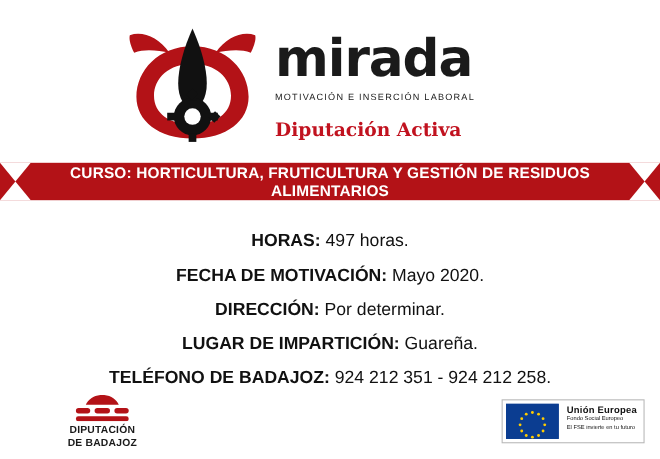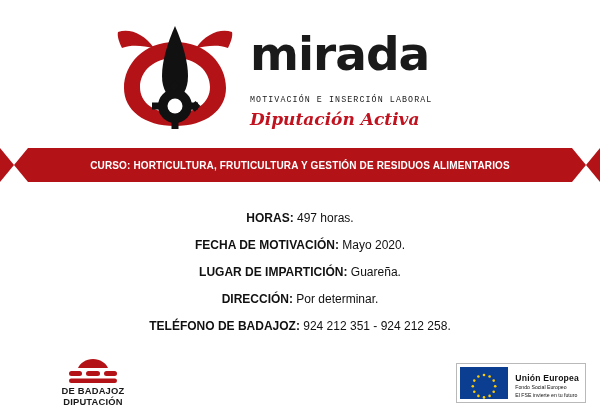--- a/index.html
+++ b/index.html
@@ -47,45 +47,44 @@
     font-weight: bold;
     letter-spacing: -1px;
     color: #1a1a1a;
     line-height: 0.95;
     font-family: "DejaVu Sans", sans-serif;
   }
   .mirada-sub {
     font-size: 8.3px;
     color: #1a1a1a;
     letter-spacing: 1.1px;
-    margin-top: 18px;
-    font-family: Liberation Mono, monospace;
+    margin-top: 6px;
+    font-family: Liberation Sans, sans-serif;
   }
   .mirada-script {
-    margin-top: 5px;
+    margin-top: 16px;
     font-size: 17px;
     color: #c1121f;
-    font-style: italic;
     font-family: "DejaVu Serif", serif;
     font-weight: bold;
   }
 
   
   .banner {
     position: relative;
     height: 34px;
     background: #b31217;
     color: #ffffff;
     display: flex;
     align-items: center;
     justify-content: center;
     text-align: center;
   }
   .banner-text {
-    font-size: 10px;
+    font-size: 14px;
     font-weight: bold;
     letter-spacing: 0.15px;
     padding: 0 50px;
   }
   .banner-notch-left,
   .banner-notch-right {
     position: absolute;
     top: 0;
     width: 0;
     height: 0;
@@ -102,21 +101,21 @@
     border-left: 14px solid transparent;
     border-right: 14px solid transparent;
   }
 
   
   .details {
     padding-top: 22px;
   }
   .detail-row {
     text-align: center;
-    font-size: 12px;
+    font-size: 16px;
     color: #111111;
     line-height: 1.0;
     padding: 7.5px 20px;
   }
   .detail-label {
     font-weight: bold;
   }
   .detail-value {
     font-weight: normal;
   }
@@ -148,21 +147,21 @@
     color: #1a1a1a;
     line-height: 1.1;
     letter-spacing: 0.2px;
   }
 
   .footer-right {
     position: absolute;
     right: 14px;
     bottom: 14px;
     display: flex;
-    align-items: flex-end;
+    align-items: flex-start;
     border: 1px solid #b9b9b9;
     padding: 3px 6px 3px 3px;
     background: #ffffff;
   }
   .eu-flag {
     width: 48px;
     height: 32px;
     background: #0b3d91;
     position: relative;
     margin-right: 7px;
@@ -235,27 +234,27 @@
     <span class="detail-value">497 horas.</span>
   </div>
 
 
   <div class="detail-row">
     <span class="detail-label">FECHA DE MOTIVACIÓN:</span>
     <span class="detail-value">Mayo 2020.</span>
   </div>
 
   <div class="detail-row">
+    <span class="detail-label">DIRECCIÓN:</span>
+    <span class="detail-value">Por determinar.</span>
+  </div>
+
+  <div class="detail-row">
     <span class="detail-label">LUGAR DE IMPARTICIÓN:</span>
     <span class="detail-value">Guareña.</span>
-  </div>
-
-  <div class="detail-row">
-    <span class="detail-label">DIRECCIÓN:</span>
-    <span class="detail-value">Por determinar.</span>
   </div>
 
 
   <div class="detail-row">
     <span class="detail-label">TELÉFONO DE BADAJOZ:</span>
     <span class="detail-value">924 212 351 - 924 212 258.</span>
   </div>
 
 </div>
 
@@ -264,22 +263,22 @@
   <div class="footer-left">
     <div class="dip-icon">
       <svg viewBox="0 0 54 24" width="54" height="24" aria-hidden="true">
         <path d="M27 0 C34 0 40 4 42 9 L12 9 C14 4 20 0 27 0 Z" fill="#b31217"></path>
         <rect x="3" y="12" width="13" height="5" rx="2.5" fill="#b31217"></rect>
         <rect x="20" y="12" width="14" height="5" rx="2.5" fill="#b31217"></rect>
         <rect x="38" y="12" width="13" height="5" rx="2.5" fill="#b31217"></rect>
         <rect x="3" y="19.5" width="48" height="4.5" rx="2.2" fill="#b31217"></rect>
       </svg>
     </div>
+    <div class="dip-text">DIPUTACIÓN</div>
     <div class="dip-text">DE BADAJOZ</div>
-    <div class="dip-text">DIPUTACIÓN</div>
   </div>
 
   <div class="footer-right">
     <div class="eu-flag">
       <svg viewBox="0 0 48 32" width="48" height="32" aria-hidden="true">
         <rect width="48" height="32" fill="#0b3d91"></rect>
         <g fill="#ffcc00">
           <circle cx="24" cy="8" r="1.3"></circle>
           <circle cx="29.6" cy="9.5" r="1.3"></circle>
           <circle cx="33.7" cy="13.6" r="1.3"></circle>

